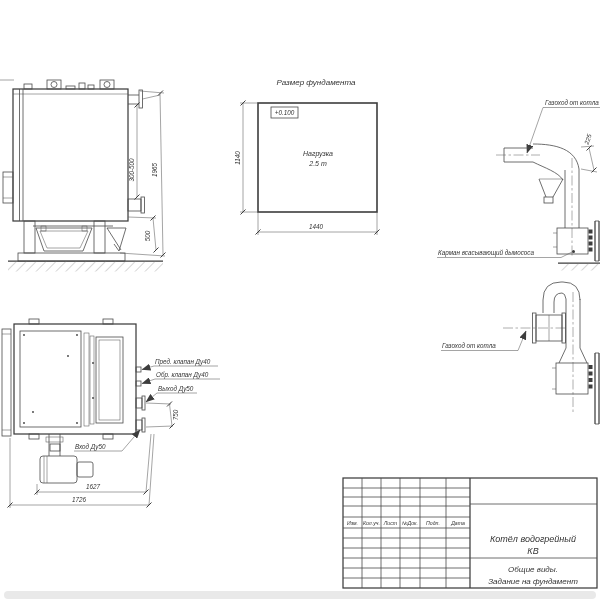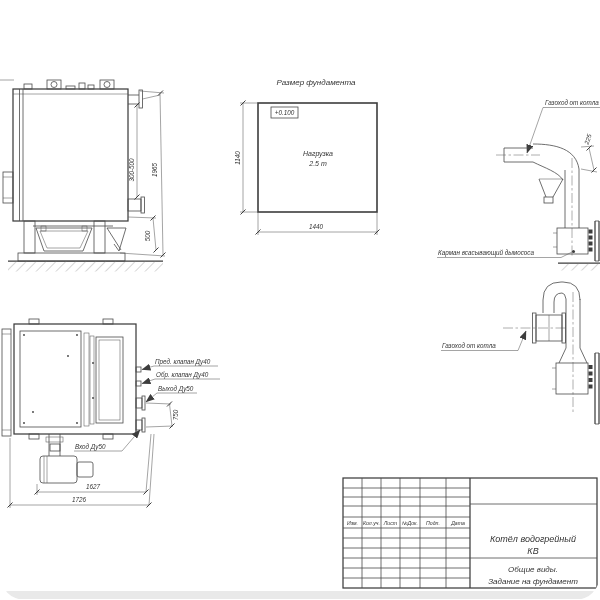--- a/index.html
+++ b/index.html
@@ -1,17 +1,17 @@
 <!DOCTYPE html>
 <html><head>
 <meta charset="utf-8">
 <style>
   html,body{margin:0;padding:0;background:#fff;}
   #canvas{position:relative;width:600px;height:600px;background:#ffffff;overflow:hidden;
-          font-family:"Liberation Sans",sans-serif;border-radius:25px;}
+          font-family:"Liberation Sans",sans-serif;}
   svg text{font-family:"Liberation Sans",sans-serif;font-style:italic;fill:#333;}
   .ol{fill:none;stroke:#3d3d3d;stroke-width:1.25;stroke-linejoin:miter;}
   .ol2{fill:none;stroke:#3d3d3d;stroke-width:1.6;}
   .ln{fill:none;stroke:#4a4a4a;stroke-width:0.8;}
   .thin{fill:none;stroke:#5a5a5a;stroke-width:0.55;}
   .cl{fill:none;stroke:#6a6a6a;stroke-width:0.55;stroke-dasharray:10 2.5 2.5 2.5;}
   .tick{stroke:#3f3f3f;stroke-width:1;}
   .blk{fill:#3d3d3d;stroke:none;}
   .t5{font-size:5.2px;} .t6{font-size:6.3px;}
   .t7{font-size:7px;} .t8{font-size:8px;} .t9{font-size:9px;}

